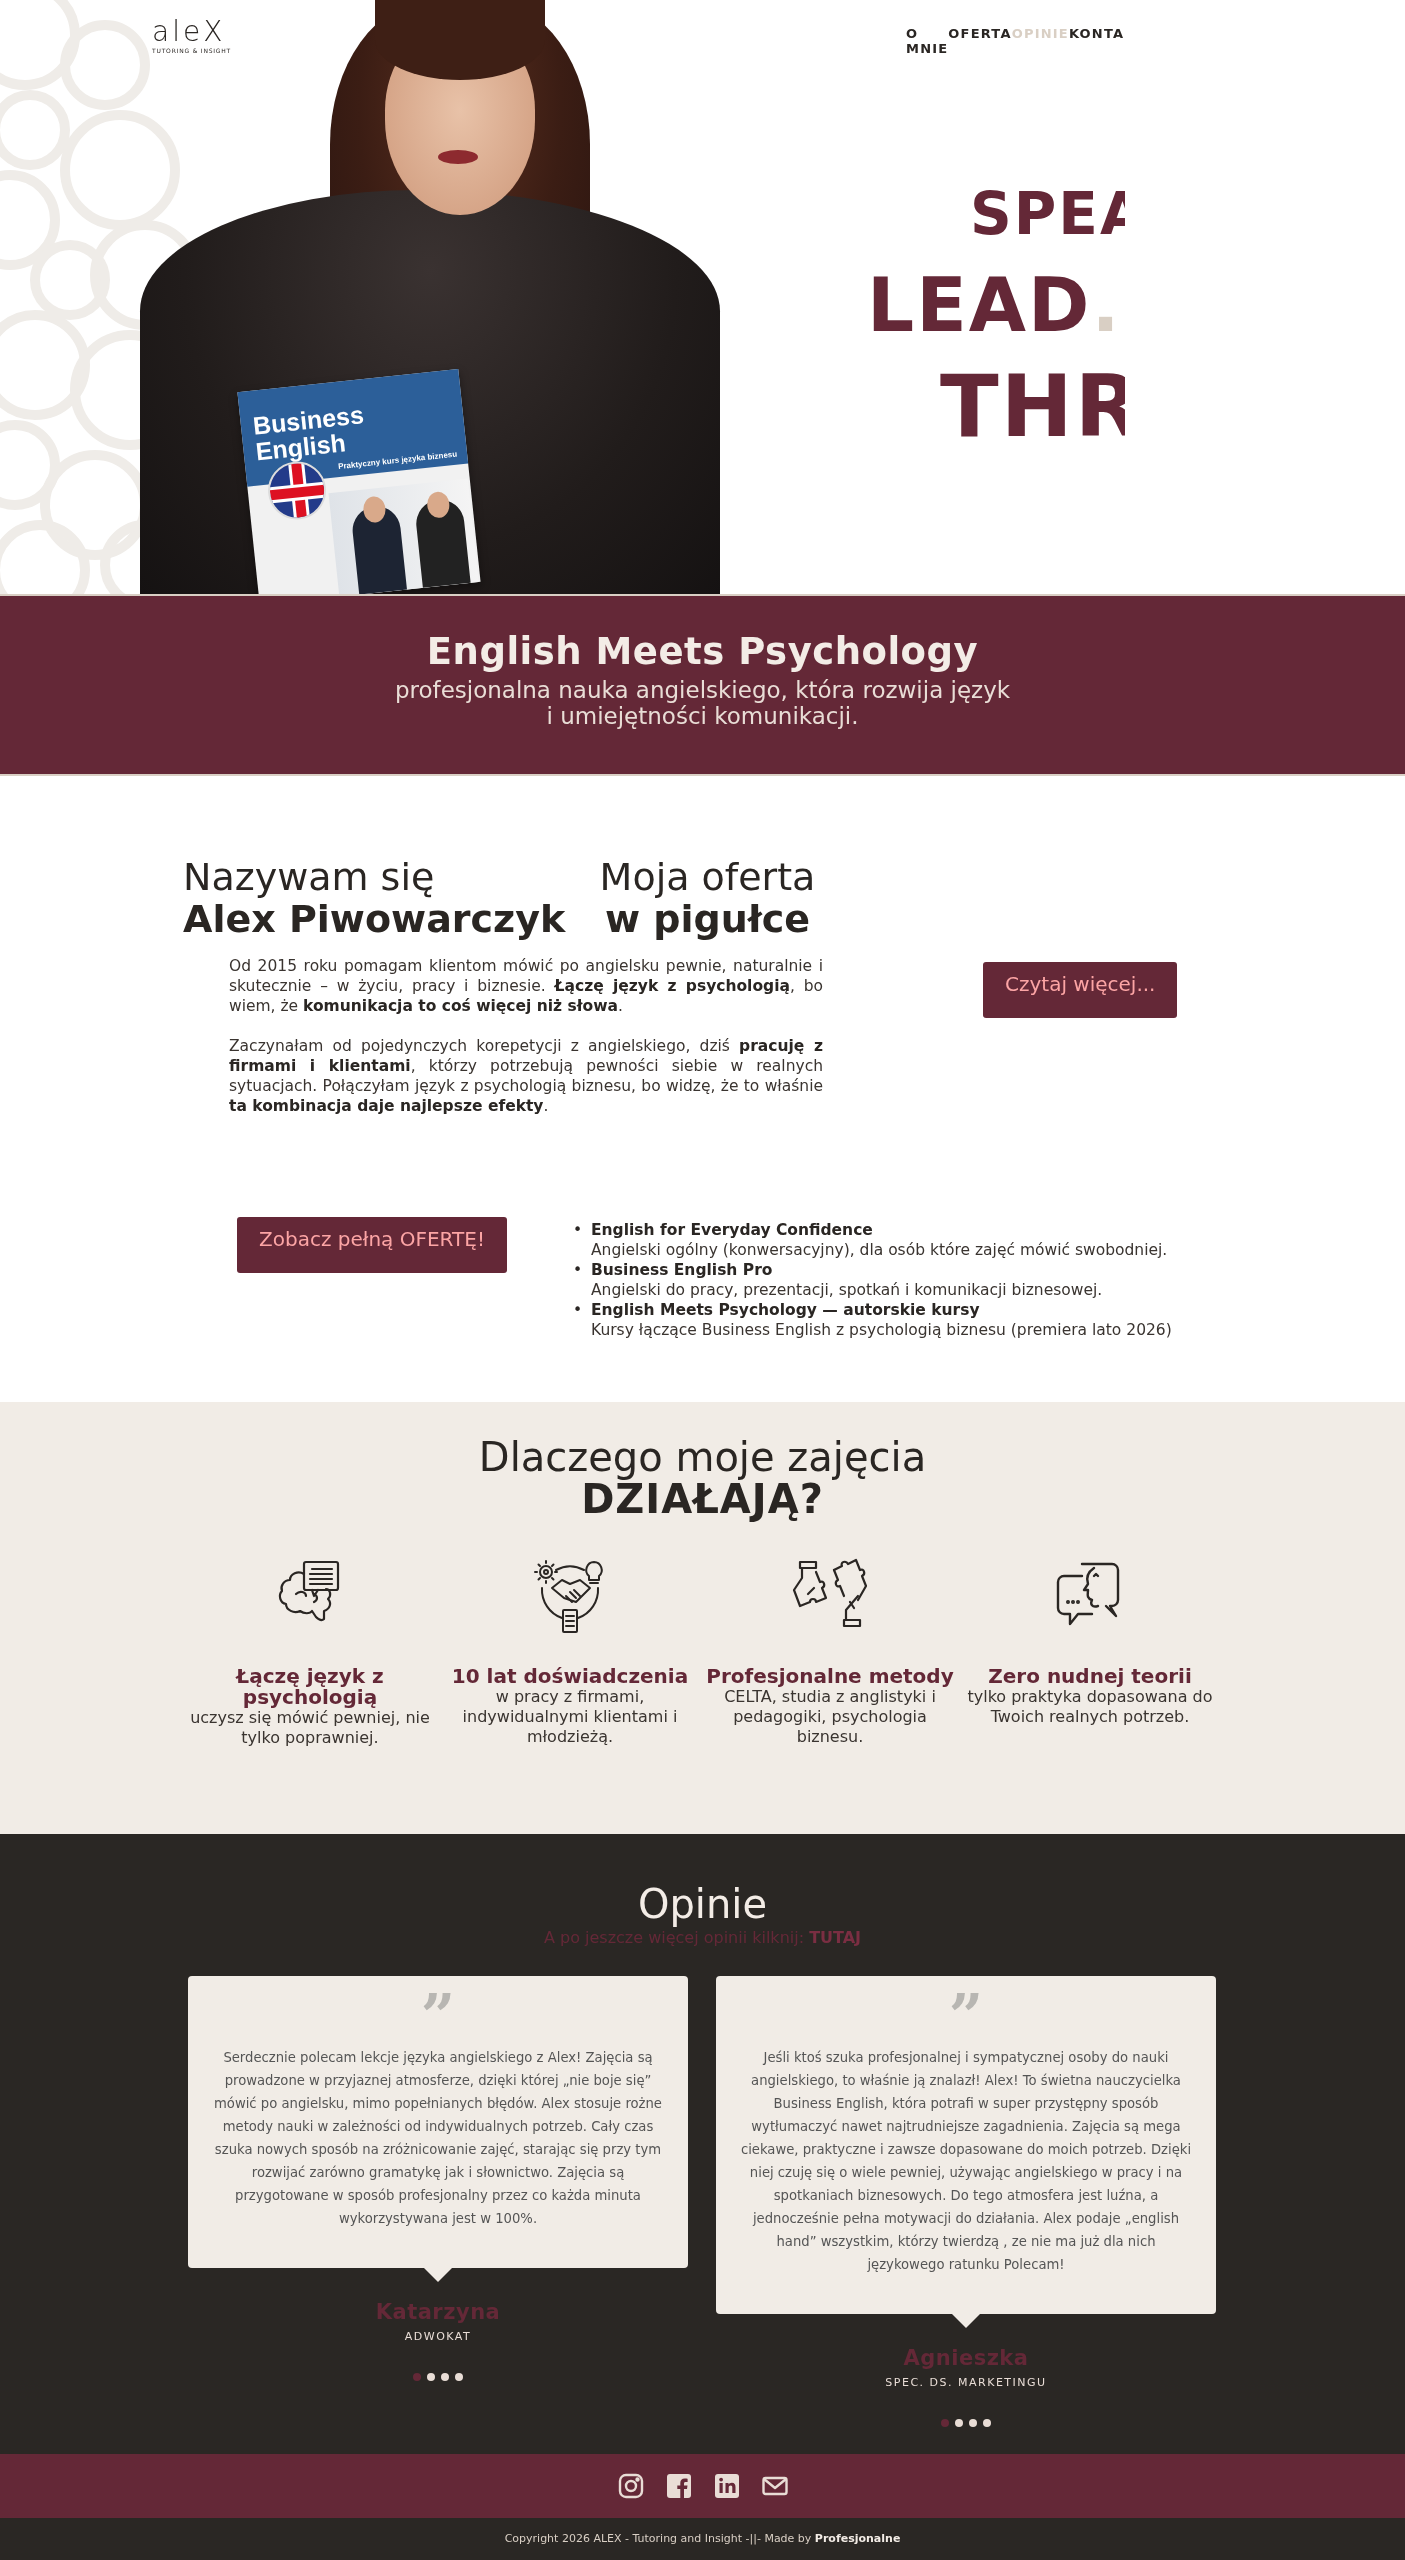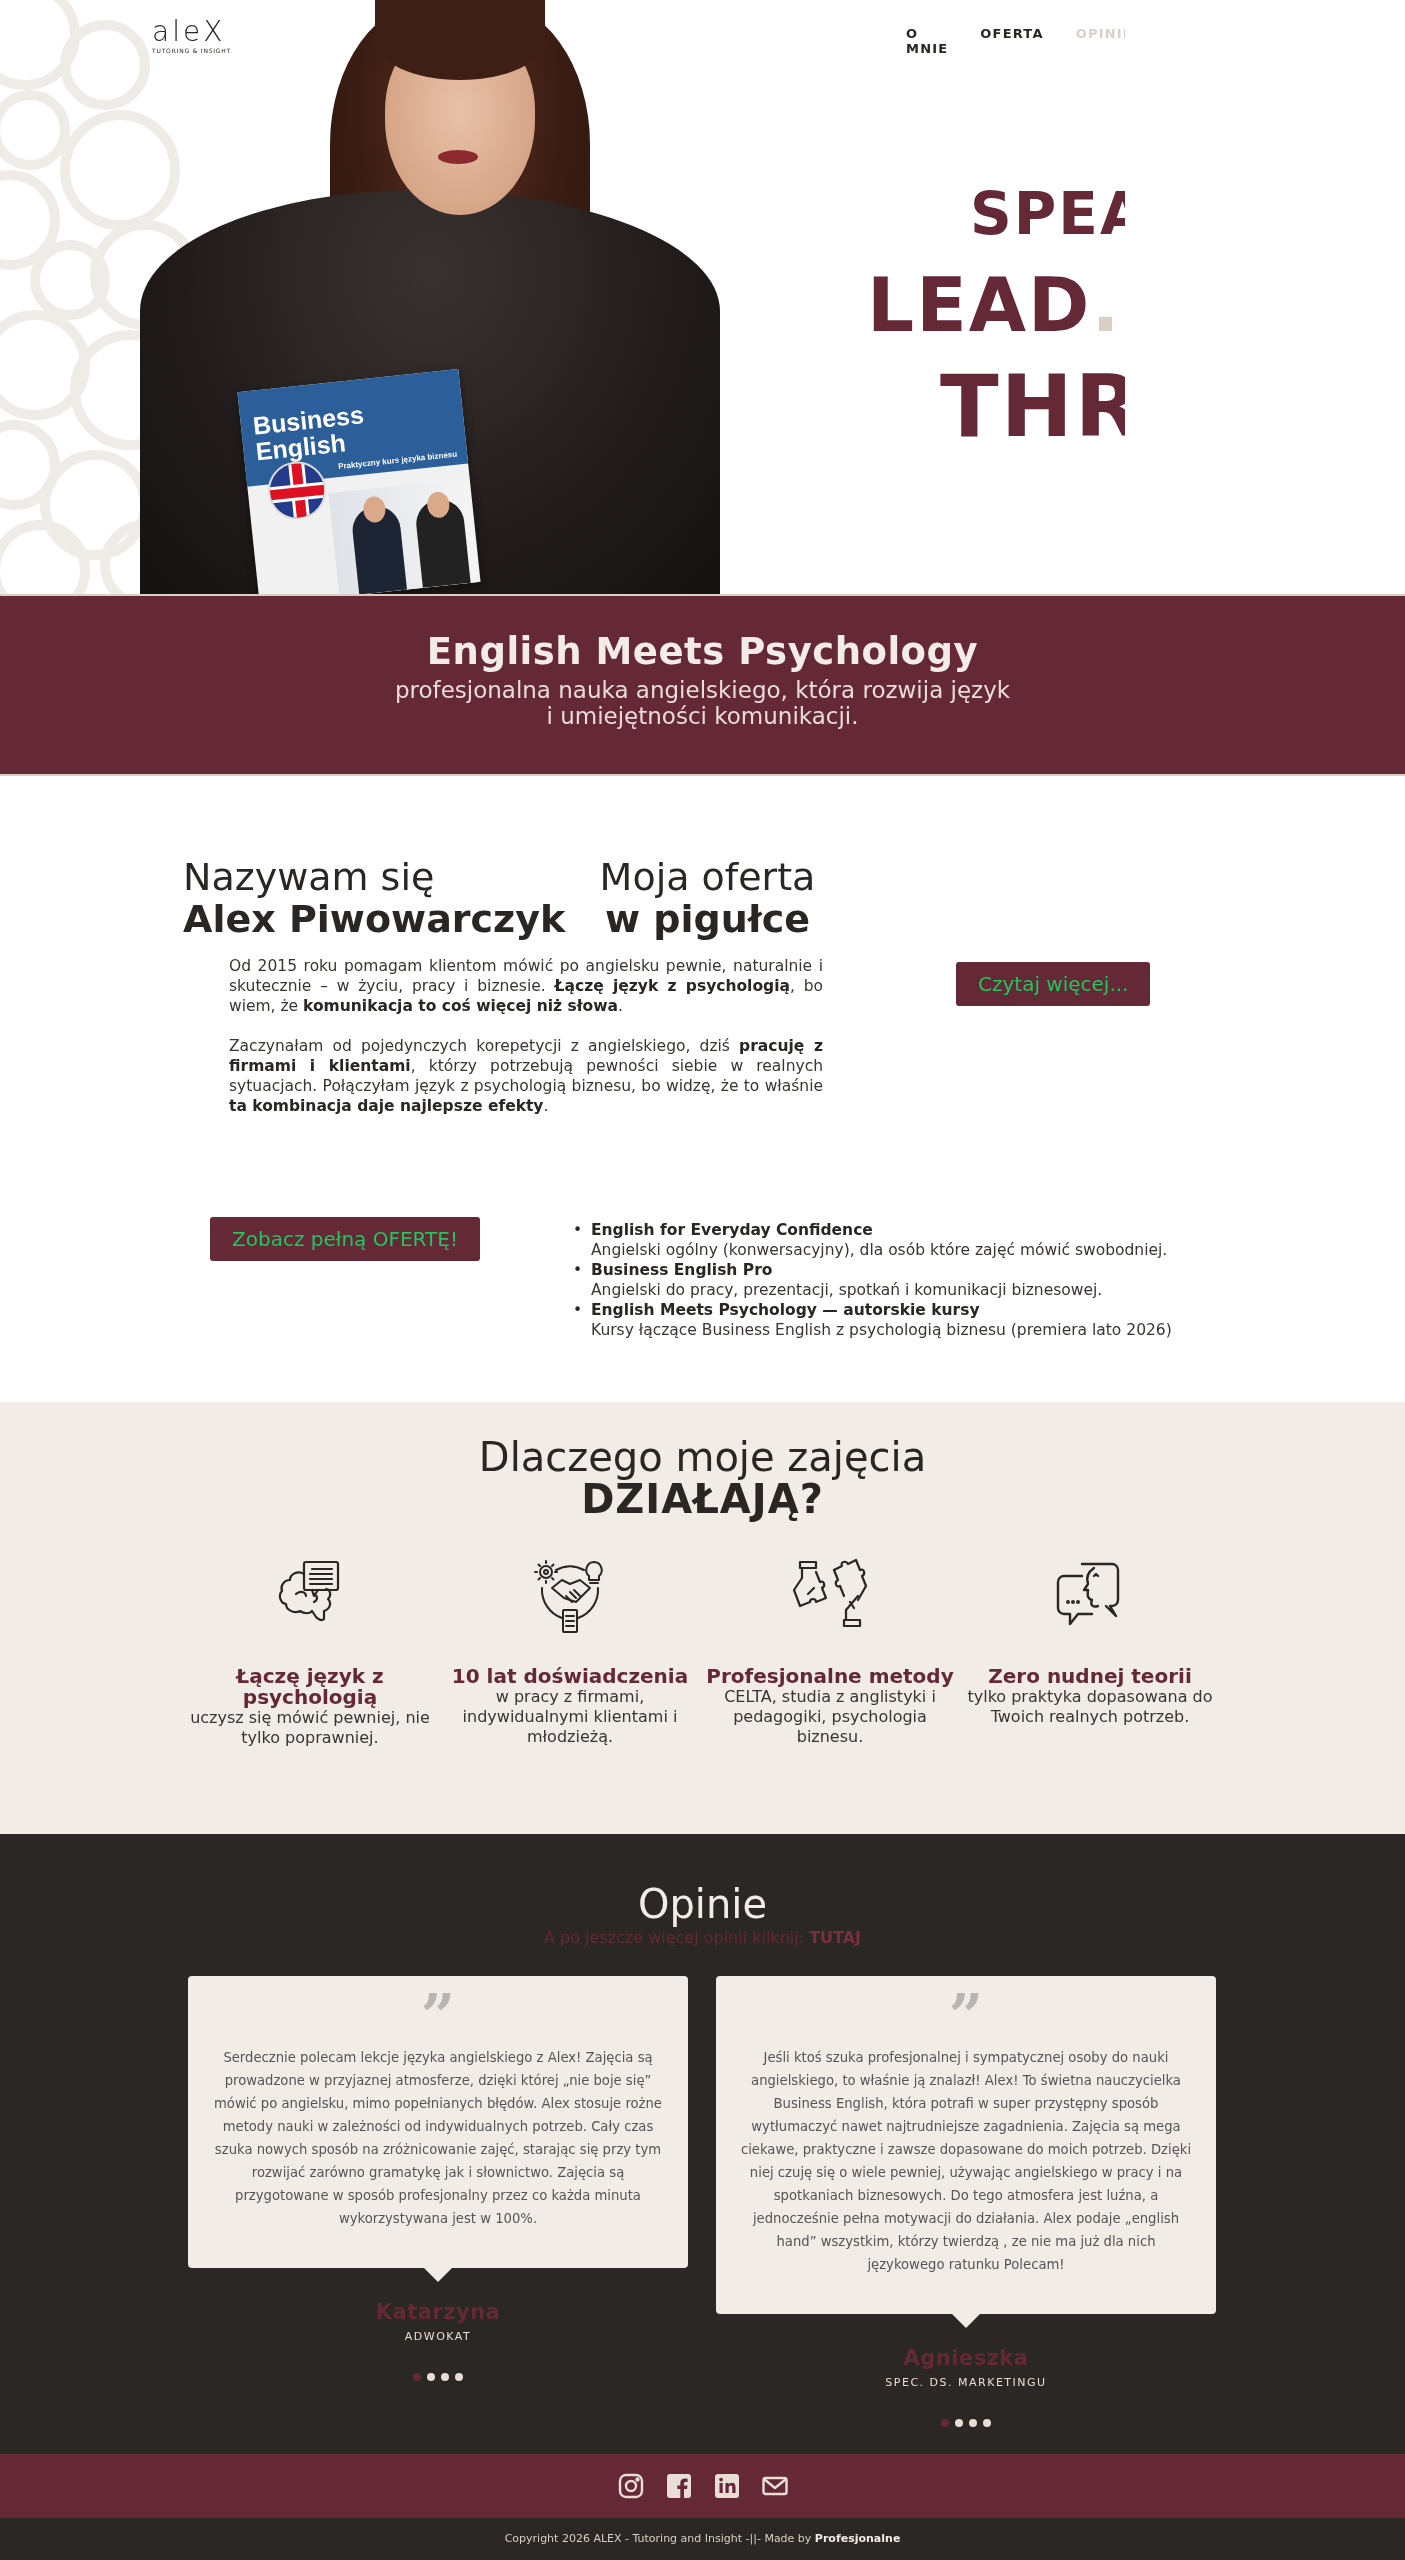--- a/index.html
+++ b/index.html
@@ -6,21 +6,21 @@
   html, body { width: 1405px; background: #ffffff; }
   body { font-family: "DejaVu Sans", sans-serif; color: #2a2623; }
 
   
   .hero { position: relative; width: 1125px; height: 594px; background: #fff; overflow: hidden; }
   .hero-pattern { position: absolute; left: 0; top: 0; width: 190px; height: 594px; overflow: hidden; }
   .bubble { position: absolute; border: 10px solid #efece8; border-radius: 50%; }
   .logo { position: absolute; left: 152px; top: 18px; width: 90px; }
   .logo-mark { font-family: "DejaVu Sans", sans-serif; font-weight: 300; font-size: 28px; letter-spacing: 3px; color: #2a2623; line-height: 28px; }
   .logo-sub { font-size: 6px; letter-spacing: 0.8px; color: #2a2623; margin-top: 1px; }
-  .nav { position: absolute; top: 26px; left: 906px; display: flex; gap: 32px; }
+  .nav { position: absolute; top: 26px; left: 906px; display: flex; }
   .nav a { font-family: "DejaVu Sans", sans-serif; font-size: 13px; font-weight: 600; letter-spacing: 1.2px; color: #2a2623; text-decoration: none; }
   .nav a.active { color: #d9cfc4; }
 
   .portrait { position: absolute; left: 140px; top: 0; width: 580px; height: 594px; }
   .hair { position: absolute; left: 190px; top: 0; width: 260px; height: 360px; background: radial-gradient(ellipse at 50% 30%, #5a2f1f 0%, #3b1d14 55%, #2a1510 100%); border-radius: 40% 40% 30% 30%; }
   .face { position: absolute; left: 245px; top: 25px; width: 150px; height: 190px; background: radial-gradient(ellipse at 50% 45%, #e8c2a8 0%, #d6a588 70%, #c08a6e 100%); border-radius: 45% 45% 50% 50%; }
   .bangs { position: absolute; left: 235px; top: 0; width: 170px; height: 80px; background: #3e1f15; border-radius: 0 0 50% 50%; }
   .lips { position: absolute; left: 298px; top: 150px; width: 40px; height: 14px; background: #8d2a2f; border-radius: 50%; }
   .jacket { position: absolute; left: 0; top: 190px; width: 580px; height: 404px; background: radial-gradient(ellipse at 50% 20%, #3a3231 0%, #211c1b 60%, #151212 100%); border-radius: 48% 52% 0 0 / 30% 30% 0 0; }
   .book { position: absolute; left: 108px; top: 380px; width: 222px; height: 214px; background: #f1f1f1; transform: rotate(-6deg); box-shadow: 0 4px 10px rgba(0,0,0,.4); }
@@ -46,21 +46,21 @@
   .band h1 { color: #f3ece6; font-size: 37px; font-weight: 600; letter-spacing: 0.5px; }
   .band p { color: #e9ddd6; font-size: 23px; line-height: 26px; margin-top: 4px; }
 
   
   .about { position: relative; height: 626px; background: #fff; }
   .about h2 { position: absolute; left: 183px; top: 80px; font-size: 38px; font-weight: 400; line-height: 42px; color: #2a2623; }
   .about h2 b { font-weight: 700; display: block; }
   .about-text { position: absolute; left: 229px; top: 180px; width: 594px; font-size: 15.5px; line-height: 20px; color: #3a3430; text-align: justify; }
   .about-text p + p { margin-top: 20px; }
   .about-text b { color: #2a2623; }
-  .btn { display: inline-block; background: #642837; color: #22c55e; border-radius: 3px; font-size: 20px; padding: 0 22px; height: 44px; line-height: 44px; cursor: pointer; }
+  .btn { display: inline-block; background: #642837; color: #fca5a5; border-radius: 3px; font-size: 20px; padding: 0 22px; height: 56px; line-height: 44px; cursor: pointer; margin-left: 27px; }
   .btn-more { position: absolute; left: 956px; top: 186px; }
   .offer-title { position: absolute; right: 173px; top: 344px; text-align: center; font-size: 38px; line-height: 42px; color: #2a2623; font-weight: 400; }
   .offer-title b { display: block; font-weight: 700; }
   .btn-offer { position: absolute; left: 210px; top: 441px; }
   .offer-list { position: absolute; left: 573px; top: 444px; list-style: none; font-size: 15.5px; line-height: 20px; color: #3a3430; }
   .offer-list li { position: relative; padding-left: 18px; }
   .offer-list li:before { content: "•"; position: absolute; left: 0; top: 0; color: #2a2623; }
   .offer-list .ttl { font-weight: 700; color: #2a2623; display: block; }
 
   

